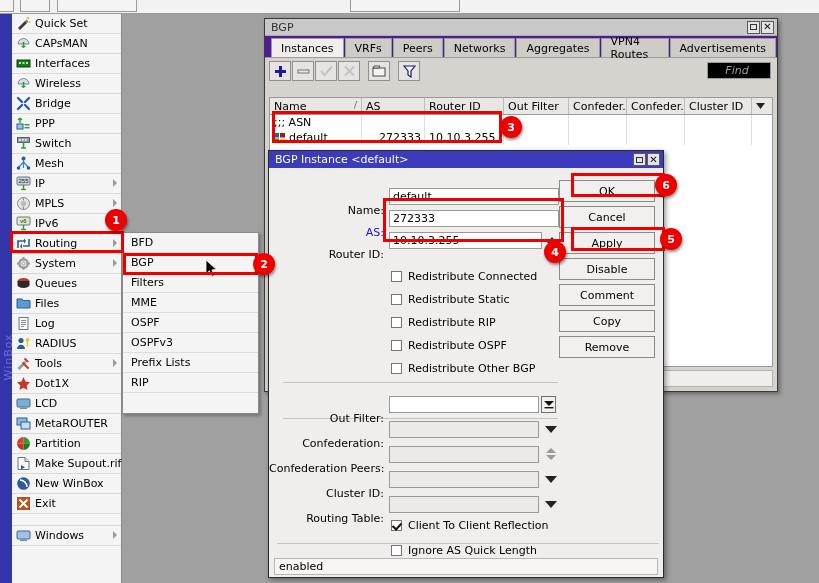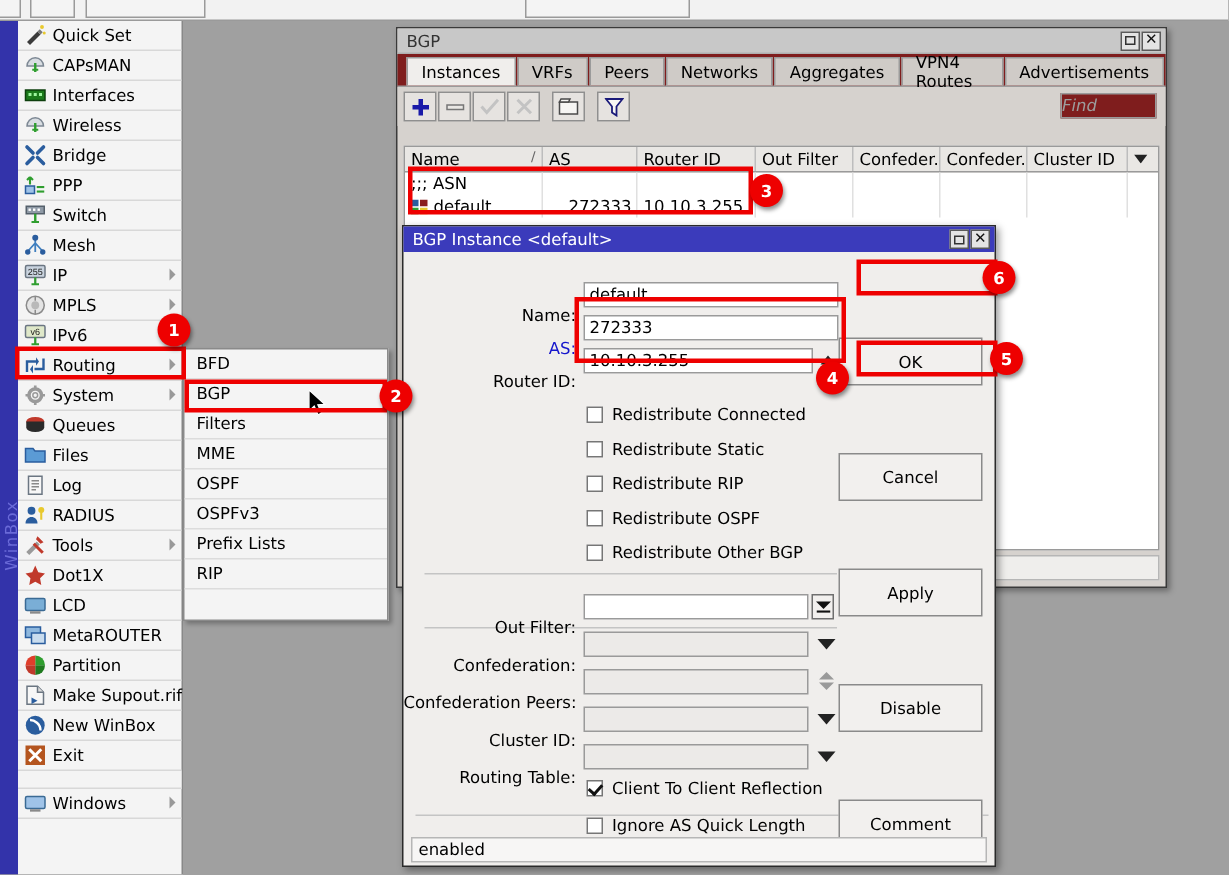--- a/index.html
+++ b/index.html
@@ -128,21 +128,21 @@
     border: 1px solid #5a5a5a; background: #e4e4e4;
     display: flex; align-items: center; justify-content: center;
     font-size: 10px; line-height: 1; color: #111;
   }
   .wbtn .sq { width: 7px; height: 6px; border: 1px solid #333; }
 
   .tabs {
     height: 22px; display: flex; align-items: flex-end;
     padding-left: 6px;
     border-bottom: 1px solid #9b9b9b;
-    background: #7f1d1d;
+    background: #4c1d95;
   }
   .tab {
     height: 19px; padding: 0 9px;
     display: flex; align-items: center;
     font-size: 11px;
     background: #cfcbc7;
     border: 1px solid #9b9b9b; border-bottom: none;
     margin-right: 1px;
   }
   .tab.active { background: #f0eeec; font-weight: normal; }
@@ -155,22 +155,22 @@
   }
   .tbtn {
     width: 22px; height: 20px; margin-right: 1px;
     background: #e6e3e0; border: 1px solid #8f8f8f;
     display: flex; align-items: center; justify-content: center;
   }
   .tbtn.gap { margin-left: 7px; }
   .findbox {
     position: absolute; right: 6px; top: 4px;
     width: 64px; height: 17px;
-    background: #7f1d1d; border: 1px solid #9a9a9a;
-    display: flex; align-items: center; justify-content: flex-start;
+    background: #000000; border: 1px solid #9a9a9a;
+    display: flex; align-items: center; justify-content: center;
     padding-right: 4px;
     color: #9d9d9d; font-style: italic; font-size: 11px;
   }
 
   .grid {
     position: absolute; left: 4px; top: 78px; right: 4px; bottom: 24px;
     background: #fff; border: 1px solid #9a9a9a;
     overflow: hidden;
   }
   .ghead {
@@ -279,25 +279,24 @@
     border: solid #111; border-width: 0 2px 2px 0;
     transform: rotate(42deg);
   }
 
   .hrule {
     position: absolute; height: 1px; background: #c4c4c4;
   }
 
   .btn-col { position: absolute; right: 8px; top: 12px; width: 96px; }
   .dbtn {
-    height: 32px; margin-bottom: 4px;
+    height: 22px; margin-bottom: 4px;
     background: #f2f0ee; border: 1px solid #8a8a8a;
     display: flex; align-items: center; justify-content: center;
     font-size: 11px;
-    margin-top: 45px;
   }
   .inst-status {
     position: absolute; left: 5px; right: 5px; bottom: 4px; height: 17px;
     background: #f7f6f5; border: 1px solid #b6b6b6;
     display: flex; align-items: center; padding-left: 4px;
     font-size: 11px;
   }
 
   
   .hl {

